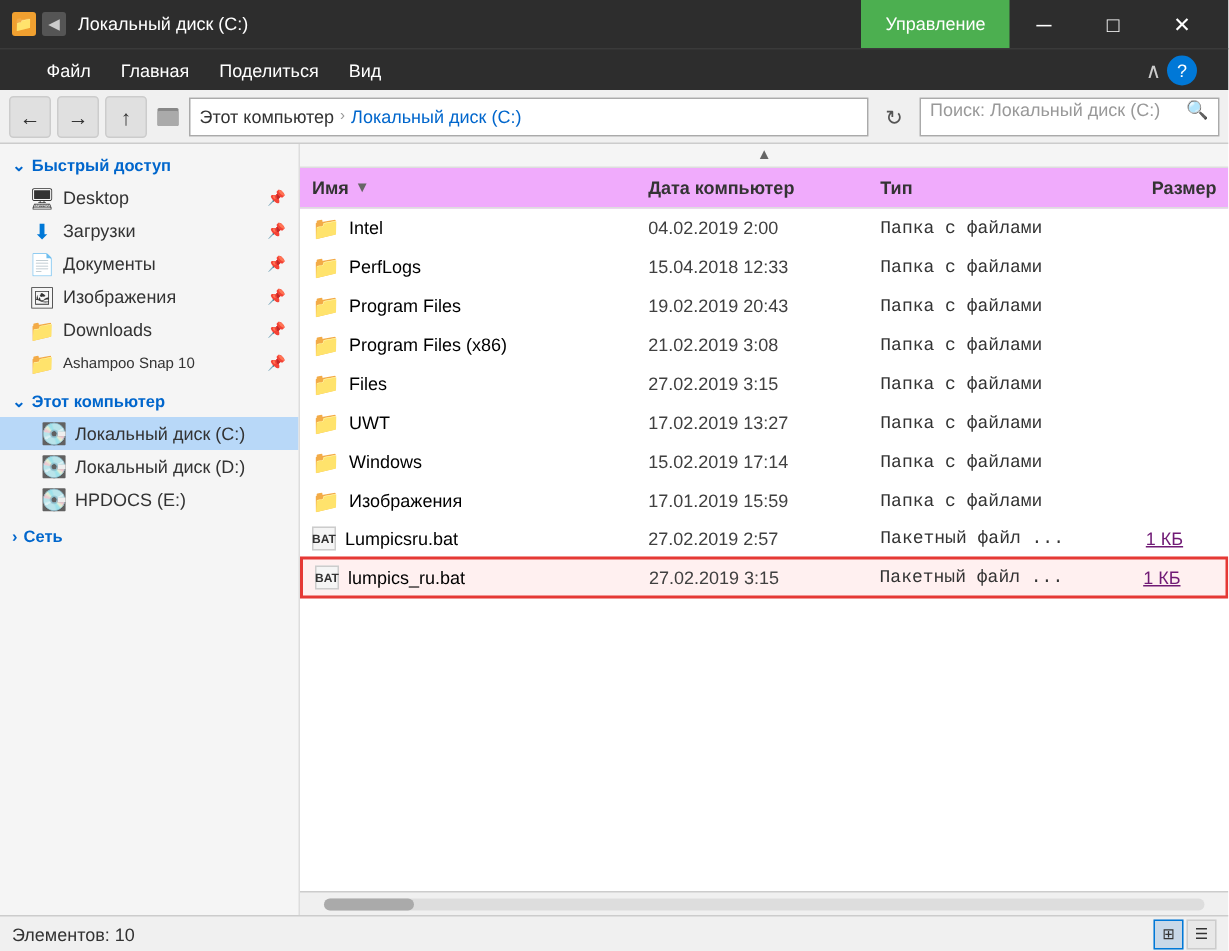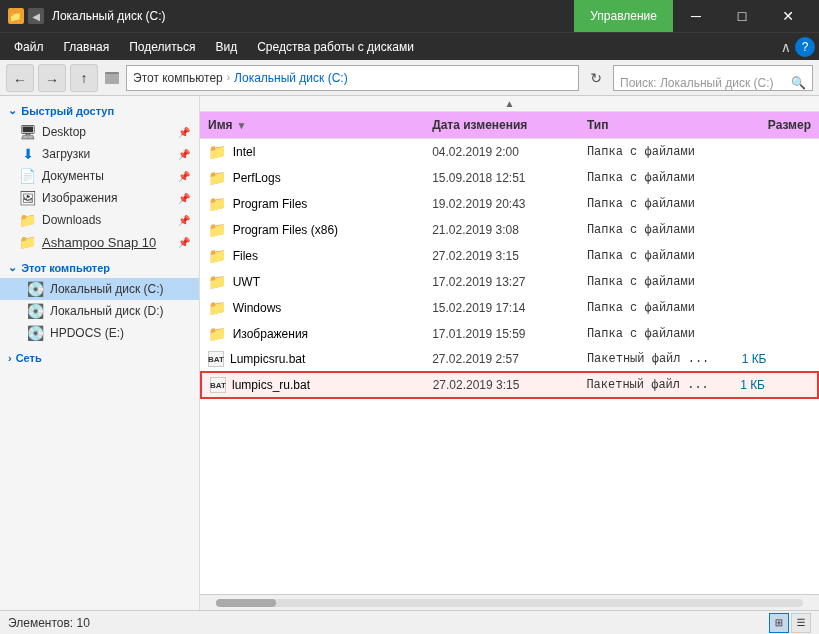--- a/index.html
+++ b/index.html
@@ -29,21 +29,21 @@
     }
     .title-bar-controls { display: flex; margin-left: auto; }
     .ctrl-btn { width: 46px; height: 32px; display: flex; align-items: center; justify-content: center; color: #fff; font-size: 14px; cursor: pointer; }
 
     
     .menu-bar {
       background: #2d2d2d;
       height: 28px;
       display: flex;
       align-items: center;
-      padding: 0 4px;
+      padding: 0 21px;
       border-top: 1px solid #3a3a3a;
     }
     .menu-item { color: #fff; padding: 4px 10px; font-size: 12px; cursor: pointer; }
 
     
     .toolbar {
       background: #f0f0f0;
       height: 36px;
       display: flex;
       align-items: center;
@@ -66,21 +66,21 @@
     .address-crumb { color: #333; }
     .address-sep { color: #999; font-size: 10px; }
     .address-active { color: #0066cc; }
     .refresh-btn { width: 26px; height: 26px; display: flex; align-items: center; justify-content: center; cursor: pointer; color: #555; font-size: 14px; }
     .search-bar {
       width: 200px;
       height: 26px;
       border: 1px solid #aaa;
       background: #fff;
       display: flex;
-      align-items: flex-end;
+      align-items: flex-start;
       padding: 0 6px;
       gap: 4px;
       font-size: 12px;
       color: #999;
     }
     .search-icon { font-size: 12px; color: #666; }
 
     
     .main-layout {
       display: flex;
@@ -147,21 +147,21 @@
       display: flex;
       align-items: center;
       padding: 1px 0;
       cursor: pointer;
       font-size: 12px;
     }
     .file-row.highlighted { background: #fff0f0; border: 2px solid #e53935; }
     .file-name-cell { flex: 3; padding: 3px 8px; display: flex; align-items: center; gap: 6px; }
     .file-date-cell { flex: 2; padding: 3px 8px; color: #404040; }
     .file-type-cell { flex: 2; padding: 3px 8px; color: #333; font-family: Liberation Mono, monospace; }
-    .file-size-cell { flex: 1; padding: 3px 8px; text-align: left; color: #0369a1; }
+    .file-size-cell { flex: 1; padding: 3px 8px; text-align: center; color: #701a75; text-decoration: underline; }
 
     
     .status-bar {
       height: 24px;
       background: #f0f0f0;
       border-top: 1px solid #ccc;
       display: flex;
       align-items: center;
       padding: 0 8px;
       font-size: 12px;
@@ -199,21 +199,20 @@
     <div class="ctrl-btn">□</div>
     <div class="ctrl-btn close">✕</div>
   </div>
 </div>
 
 <div class="menu-bar">
   <div class="menu-item">Файл</div>
   <div class="menu-item">Главная</div>
   <div class="menu-item">Поделиться</div>
   <div class="menu-item">Вид</div>
-  <div class="menu-item">Средства работы с дисками</div>
   <div style="margin-left:auto; display:flex; align-items:center; gap:4px;">
     <div style="color:#ccc; font-size:14px;">∧</div>
     <div style="width:20px;height:20px;background:#0078d7;color:#fff;display:flex;align-items:center;justify-content:center;font-size:12px;border-radius:50%;">?</div>
   </div>
 </div>
 
 <div class="toolbar">
   <div class="nav-btn">←</div>
   <div class="nav-btn">→</div>
   <div class="nav-btn">↑</div>
@@ -264,21 +263,21 @@
       <span class="sidebar-label">Изображения</span>
       <span class="pin-icon">📌</span>
     </div>
     <div class="sidebar-item">
       <div class="sidebar-icon" style="color:#f0a030;">📁</div>
       <span class="sidebar-label">Downloads</span>
       <span class="pin-icon">📌</span>
     </div>
     <div class="sidebar-item">
       <div class="sidebar-icon" style="color:#f0a030;">📁</div>
-      <span class="sidebar-label" style="font-size:13px;white-space:nowrap;overflow:hidden;text-overflow:ellipsis;text-decoration:underline;">Ashampoo Snap 10</span>
+      <span class="sidebar-label" style="font-size:10px;white-space:nowrap;overflow:hidden;text-overflow:ellipsis;">Ashampoo Snap 10</span>
       <span class="pin-icon">📌</span>
     </div>
 
     <div class="sidebar-section-header" style="margin-top:4px;">
       <span>⌄</span>
       <span>Этот компьютер</span>
     </div>
 
     <div class="sidebar-item selected-drive" style="padding-left:28px;">
       <div class="sidebar-icon">💽</div>
@@ -304,21 +303,21 @@
     <div style="display:flex;justify-content:center;background:#f5f5f5;border-bottom:1px solid #ddd;padding:2px 0;">
       <span style="font-size:10px;color:#666;">▲</span>
     </div>
 
     <div class="file-list-header">
       <div class="col-name">
         <span>Имя</span>
         <span class="sort-arrow">▼</span>
       </div>
       <div class="col-date">
-        <span>Дата изменения</span>
+        <span>Дата компьютер</span>
       </div>
       <div class="col-type">
         <span>Тип</span>
       </div>
       <div class="col-size">
         <span>Размер</span>
       </div>
     </div>
 
     <div class="file-list" id="file-list">
@@ -329,21 +328,21 @@
       </div>
       <div class="file-date-cell">04.02.2019 2:00</div>
       <div class="file-type-cell">Папка с файлами</div>
       <div class="file-size-cell"></div>
     </div>
         <div class="file-row">
       <div class="file-name-cell">
         <span style="color:#f0a030;font-size:15px;">📁</span>
         <span>PerfLogs</span>
       </div>
-      <div class="file-date-cell">15.09.2018 12:51</div>
+      <div class="file-date-cell">15.04.2018 12:33</div>
       <div class="file-type-cell">Папка с файлами</div>
       <div class="file-size-cell"></div>
     </div>
         <div class="file-row">
       <div class="file-name-cell">
         <span style="color:#f0a030;font-size:15px;">📁</span>
         <span>Program Files</span>
       </div>
       <div class="file-date-cell">19.02.2019 20:43</div>
       <div class="file-type-cell">Папка с файлами</div>

